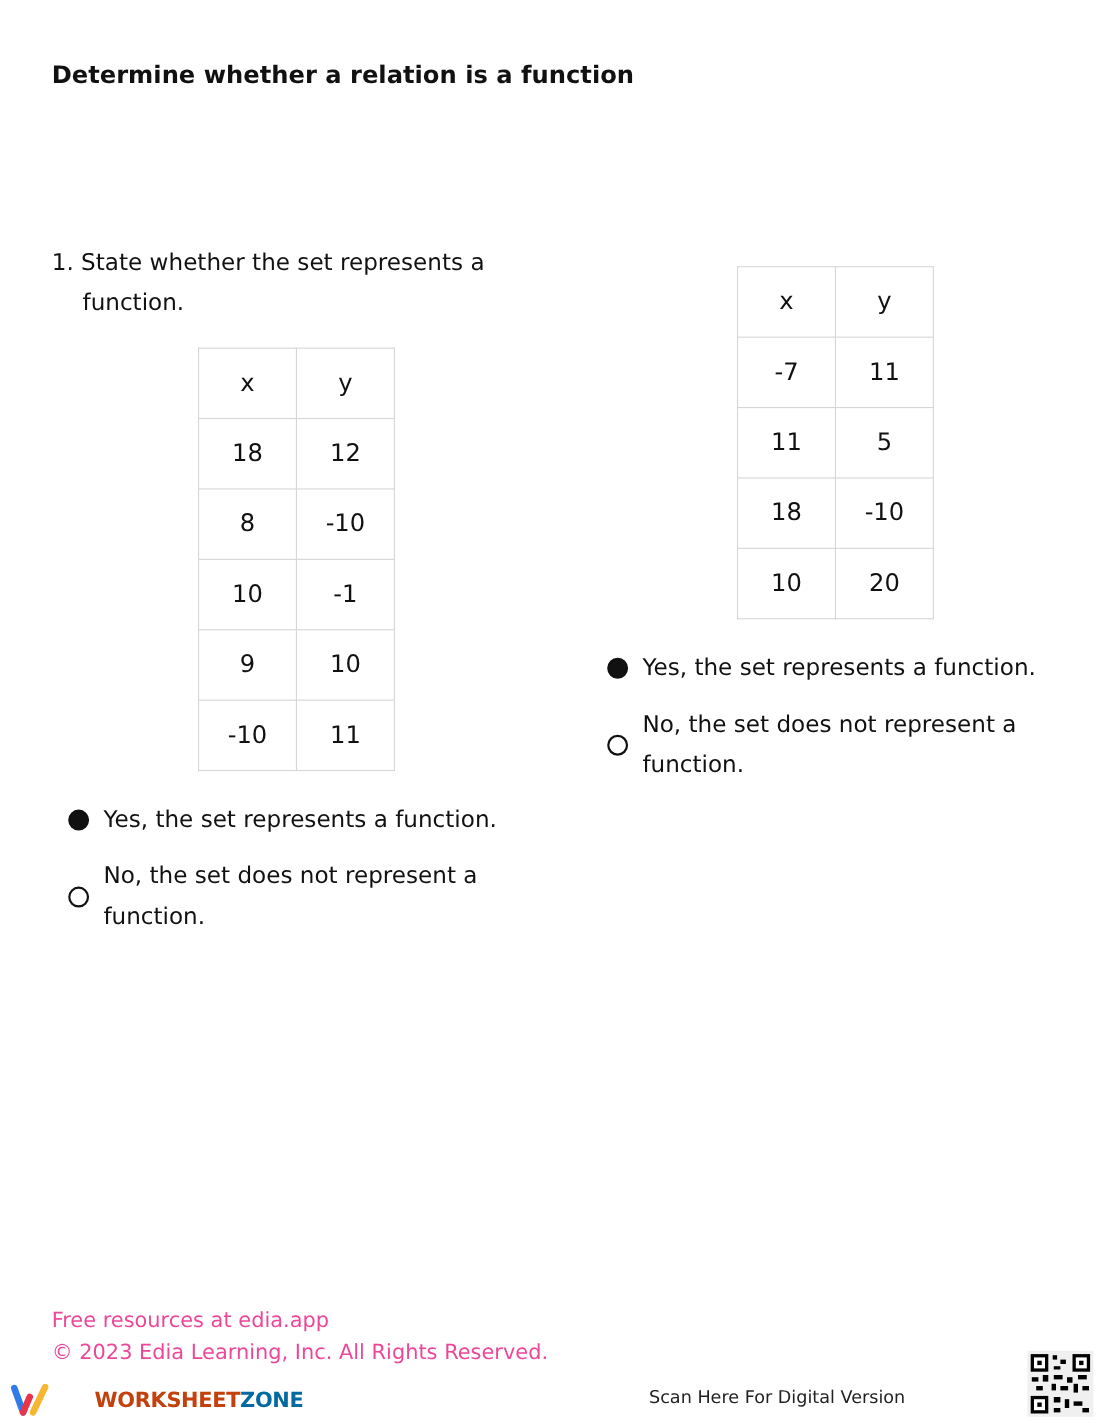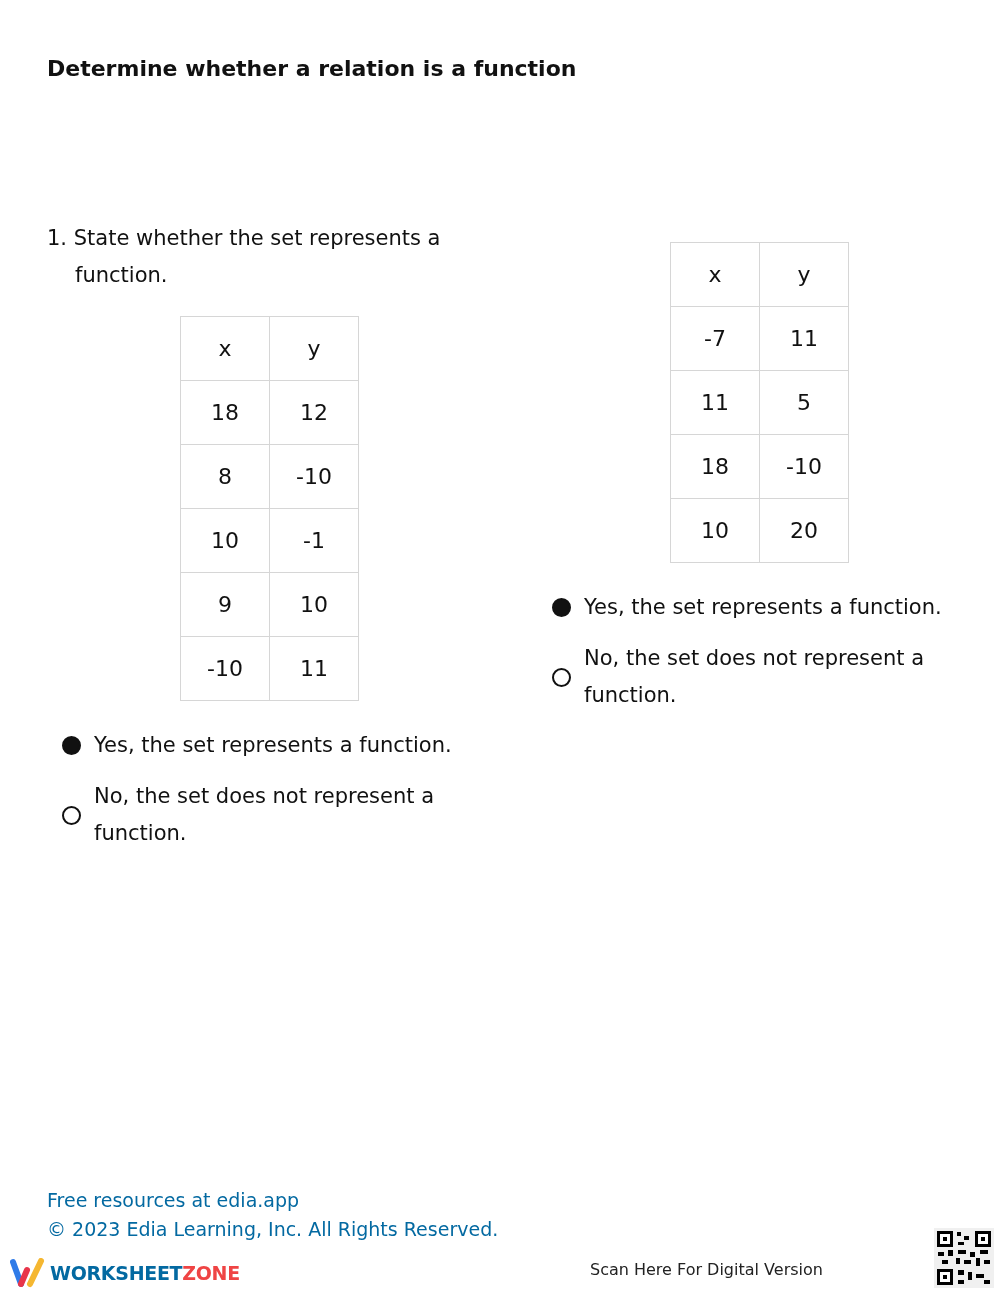--- a/index.html
+++ b/index.html
@@ -10,25 +10,25 @@
   .q1 { left: 47px; }
   .q2 { left: 537px; }
   .prompt { font-size: 21px; line-height: 37px; padding-left: 28px; text-indent: -28px; }
   table.data { border-collapse: collapse; margin-top: 22px; font-size: 22px; }
   table.data td { border: 1.5px solid #d6d6d6; width: 88px; height: 63px; text-align: center; padding: 0; }
   .options { margin-top: 26px; margin-left: 15px; }
   .opt { display: flex; align-items: center; margin-bottom: 14px; }
   .radio { width: 19px; height: 19px; border-radius: 50%; border: 2px solid #111; box-sizing: border-box; flex: none; margin-right: 13px; }
   .radio.filled { background: #111; }
   .opt-label { font-size: 21px; line-height: 37px; width: 360px; }
-  .footer1 { position: absolute; left: 47px; top: 1186px; font-size: 19px; line-height: 29px; color: #0369a1; }
+  .footer1 { position: absolute; left: 47px; top: 1186px; font-size: 19px; line-height: 29px; color: #ec4899; }
   .logo { position: absolute; left: 10px; top: 1258px; display: flex; align-items: center; }
   .logo-text { font-weight: bold; font-size: 19px; letter-spacing: -0.3px; margin-left: 4px; }
-  .logo-text .w { color: #0369a1; }
-  .logo-text .z { color: #ef4444; }
+  .logo-text .w { color: #c2410c; margin-left: 36px; }
+  .logo-text .z { color: #0369a1; }
   .scan { position: absolute; left: 590px; top: 1260px; font-size: 16px; color: #222; }
   .qr { position: absolute; left: 934px; top: 1228px; width: 60px; height: 60px; background: #f0f0f0; }
 </style>
 </head>
 <body>
 
 <div class="title">
   <div>Determine whether a relation is a function</div>
 </div>
 

